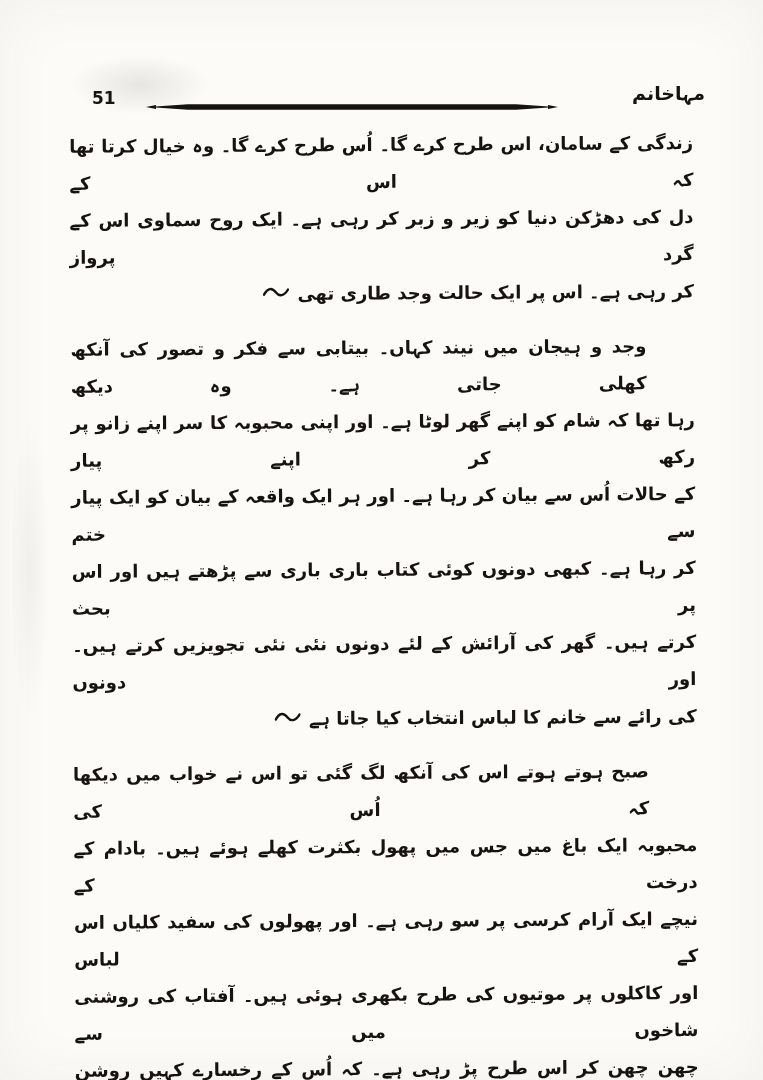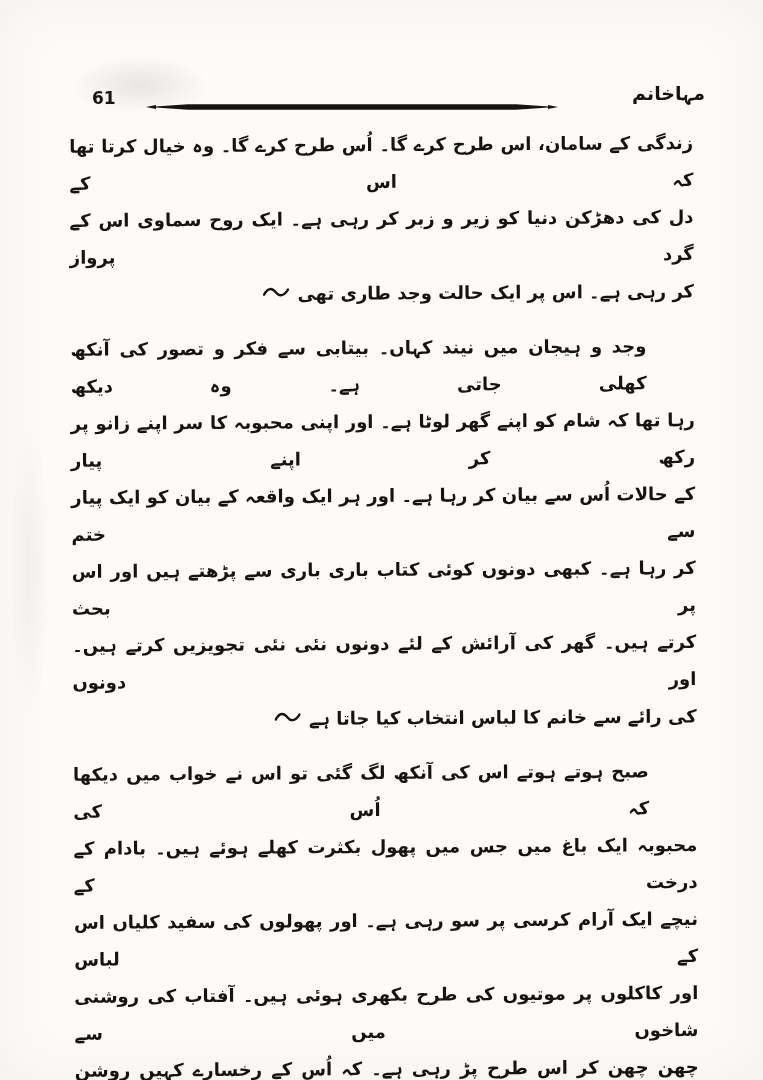--- a/index.html
+++ b/index.html
@@ -102,21 +102,21 @@
   <div class="running-title">مہاخانم</div>
 
   <div class="header-rule">
     <svg width="412" height="10" viewBox="0 0 412 10">
       <path d="M2 5 L42 2.2 L370 2.2 L410 5 L370 7.8 L42 7.8 Z" fill="#171310"></path>
       <path d="M0 5 L10 3 L10 7 Z" fill="#171310"></path>
       <path d="M412 5 L402 3 L402 7 Z" fill="#171310"></path>
     </svg>
   </div>
 
-  <div class="page-number">61</div>
+  <div class="page-number">51</div>
 
   <div class="text-block">
 
     <div class="line"><span>زندگی کے سامان، اس طرح کرے گا۔ اُس طرح کرے گا۔ وہ خیال کرتا تھا کہ اس کے</span></div>
     <div class="line"><span>دل کی دھڑکن دنیا کو زیر و زبر کر رہی ہے۔ ایک روح سماوی اس کے گرد پرواز</span></div>
 
     <div class="line end">
       <span>کر رہی ہے۔ اس پر ایک حالت وجد طاری تھی</span><span class="flourish"><svg width="26" height="14" viewBox="0 0 26 14">
             <path d="M1 9 C5 2, 9 2, 13 7 C16 11, 21 11, 25 4" fill="none" stroke="#171310" stroke-width="2.4" stroke-linecap="round"></path>
           </svg></span>

